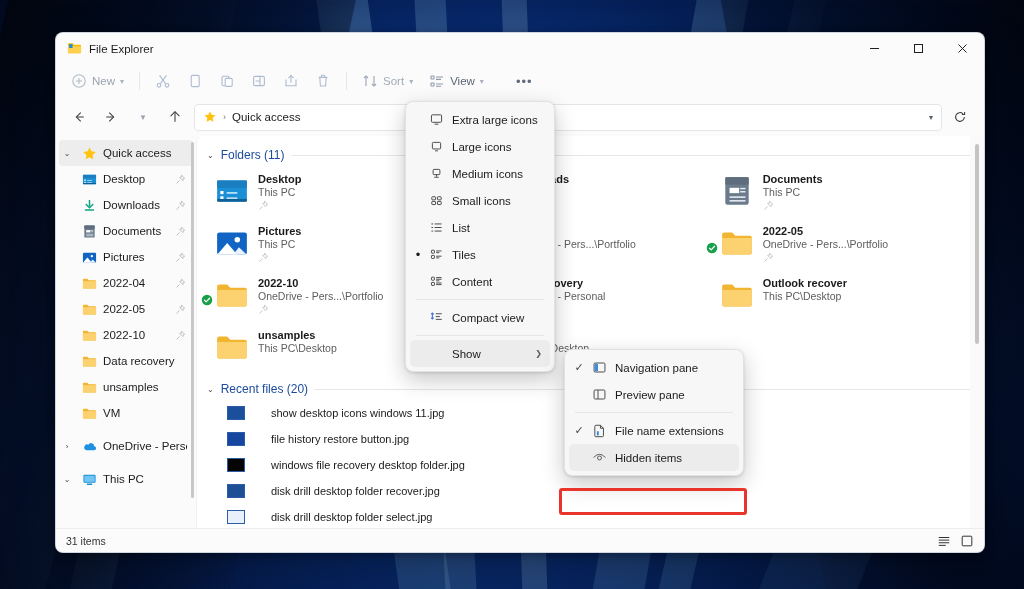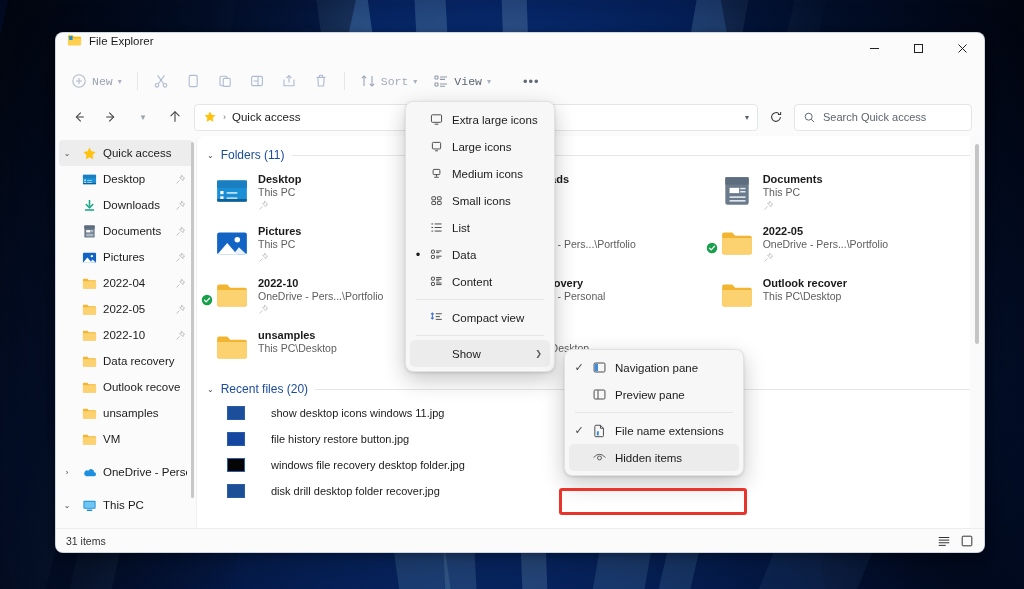--- a/index.html
+++ b/index.html
@@ -53,35 +53,35 @@
   
   .window {
     position:absolute; left:55px; top:32px; width:930px; height:521px;
     background:#fbfbfb; border-radius:8px;
     box-shadow: 0 16px 42px rgba(0,0,0,.45), 0 2px 8px rgba(0,0,0,.3);
     overflow:hidden; display:flex; flex-direction:column;
     border:1px solid rgba(180,190,205,.6);
   }
 
   
-  .titlebar { height:31px; background:#fbfbfb; display:flex; align-items:flex-start;
+  .titlebar { height:31px; background:#fbfbfb; display:flex; align-items:center;
               flex:0 0 auto; position:relative; }
   .title-left { display:flex; align-items:center; gap:7px; padding-left:11px; }
   .title-text { font-size:11.5px; color:#1c1c1c; }
   .win-ctrls { position:absolute; right:0; top:0; height:31px; display:flex; }
   .win-btn { width:44px; height:31px; display:flex; align-items:center; justify-content:center;
              color:#202020; font-size:11px; }
 
   
   .toolbar { height:34px; display:flex; align-items:center; padding:0 8px; gap:2px;
              background:#fbfbfb; flex:0 0 auto; }
   .tb-btn { height:28px; display:flex; align-items:center; gap:5px; padding:0 7px;
             border-radius:4px; color:#9aa4b4; font-size:11.5px; cursor:default; }
   .tb-btn.strong { color:#7d8794;align-items:center; }
-  .tb-btn .lbl { color:#a3abb8;font-family:Liberation Mono, monospace; }
+  .tb-btn .lbl { color:#a3abb8; }
   .tb-btn.new .lbl { color:#9aa3b1; }
   .tb-sep { width:1px; height:18px; background:#e4e6ea; margin:0 6px; }
   .chev { font-size:8px; color:#a9b1bd; }
   .tb-icon { width:16px; height:16px; display:block; }
 
   
   .addressrow { height:38px; display:flex; align-items:center; gap:6px;
                 padding:0 12px 0 10px; flex:0 0 auto; background:#fbfbfb; }
   .nav-btn { width:26px; height:26px; display:flex; align-items:center; justify-content:center;
              color:#444; border-radius:4px; font-size:13px; }
@@ -357,29 +357,20 @@
       <span class="chev" style="color:#57606e">▾</span>
     </div>
 
     <div class="refresh">
       <svg width="14" height="14" viewBox="0 0 16 16" fill="none" stroke="#3b3b3b" stroke-width="1.2">
         <path d="M13 8a5 5 0 1 1-1.6-3.7"></path>
           <path d="M13.3 2.2v3h-3"></path>
       </svg>
     </div>
 
-    <div class="searchbar">
-      <span>
-        <svg width="13" height="13" viewBox="0 0 16 16" fill="none" stroke="#5d646e" stroke-width="1.2">
-            <circle cx="7" cy="7" r="4.3"></circle>
-            <line x1="10.2" y1="10.2" x2="13.6" y2="13.6"></line>
-          </svg>
-      </span>
-      <span class="search-ph">Search Quick access</span>
-    </div>
   </div>
 
   <div class="body">
 
     <div class="sidebar">
       <div id="sidebar-list">
           <div class="sb-item sel">
             <span class="sb-exp">⌄</span>
             <span class="sb-ico">
               <svg width="15" height="15" viewBox="0 0 32 32">
@@ -507,29 +498,20 @@
             </span>
           </div>
           <div class="sb-item sb-indent">
             <span class="sb-ico">
               <svg width="15" height="15" viewBox="0 0 32 32">
                 <path d="M2 8a2 2 0 0 1 2-2h7.5l2.8 3.2H28a2 2 0 0 1 2 2V25a1.8 1.8 0 0 1-1.8 1.8H3.8A1.8 1.8 0 0 1 2 25z" fill="#f2b531"></path>
                 <path d="M2 11.4h28V25a1.8 1.8 0 0 1-1.8 1.8H3.8A1.8 1.8 0 0 1 2 25z" fill="#fcd271"></path>
               </svg>
             </span>
             <span class="sb-lbl">Data recovery</span>
-          </div>
-          <div class="sb-item sb-indent">
-            <span class="sb-ico">
-              <svg width="15" height="15" viewBox="0 0 32 32">
-                <path d="M2 8a2 2 0 0 1 2-2h7.5l2.8 3.2H28a2 2 0 0 1 2 2V25a1.8 1.8 0 0 1-1.8 1.8H3.8A1.8 1.8 0 0 1 2 25z" fill="#f2b531"></path>
-                <path d="M2 11.4h28V25a1.8 1.8 0 0 1-1.8 1.8H3.8A1.8 1.8 0 0 1 2 25z" fill="#fcd271"></path>
-              </svg>
-            </span>
-            <span class="sb-lbl">Outlook recove</span>
           </div>
           <div class="sb-item sb-indent">
             <span class="sb-ico">
               <svg width="15" height="15" viewBox="0 0 32 32">
                 <path d="M2 8a2 2 0 0 1 2-2h7.5l2.8 3.2H28a2 2 0 0 1 2 2V25a1.8 1.8 0 0 1-1.8 1.8H3.8A1.8 1.8 0 0 1 2 25z" fill="#f2b531"></path>
                 <path d="M2 11.4h28V25a1.8 1.8 0 0 1-1.8 1.8H3.8A1.8 1.8 0 0 1 2 25z" fill="#fcd271"></path>
               </svg>
             </span>
             <span class="sb-lbl">unsamples</span>
           </div>
@@ -804,20 +786,24 @@
             <span class="rec-name">file history restore button.jpg</span>
           </div>
           <div class="rec-row">
             <span class="rec-ico" style="background: rgb(5, 5, 5);"></span>
             <span class="rec-name">windows file recovery desktop folder.jpg</span>
           </div>
           <div class="rec-row">
             <span class="rec-ico" style="background: rgb(28, 79, 150);"></span>
             <span class="rec-name">disk drill desktop folder recover.jpg</span>
           </div>
+          <div class="rec-row">
+            <span class="rec-ico" style="background: rgb(232, 240, 251);"></span>
+            <span class="rec-name">disk drill desktop folder select.jpg</span>
+          </div>
         </div>
 
       <div class="scroll-track"></div>
       <div class="content-scroll"></div>
     </div>
   </div>
 
   <div class="statusbar">
     <span class="status-txt">31 items</span>
     <div class="status-right">
@@ -902,21 +888,21 @@
         <span class="mi-ico">
           <svg width="15" height="15" viewBox="0 0 16 16" fill="none" stroke="#4a4a4a" stroke-width="1.05">
             <rect x="2.6" y="3.4" width="3.2" height="3.2" rx=".6"></rect>
             <rect x="2.6" y="9" width="3.2" height="3.2" rx=".6"></rect>
             <line x1="7.6" y1="4.2" x2="13.4" y2="4.2"></line>
             <line x1="7.6" y1="6" x2="11" y2="6"></line>
             <line x1="7.6" y1="9.8" x2="13.4" y2="9.8"></line>
             <line x1="7.6" y1="11.6" x2="11" y2="11.6"></line>
           </svg>
         </span>
-        <span class="mi-lbl">Data</span>
+        <span class="mi-lbl">Tiles</span>
       </div>
       <div class="mi">
         <span class="mi-bullet"></span>
         <span class="mi-ico">
           <svg width="15" height="15" viewBox="0 0 16 16" fill="none" stroke="#4a4a4a" stroke-width="1.05">
             <rect x="2.6" y="3.4" width="3.2" height="3.2" rx=".6"></rect>
             <rect x="2.6" y="9" width="3.2" height="3.2" rx=".6"></rect>
             <line x1="7.6" y1="3.8" x2="13.4" y2="3.8"></line>
             <line x1="7.6" y1="5.6" x2="13.4" y2="5.6"></line>
             <line x1="7.6" y1="7.3" x2="11" y2="7.3"></line>

